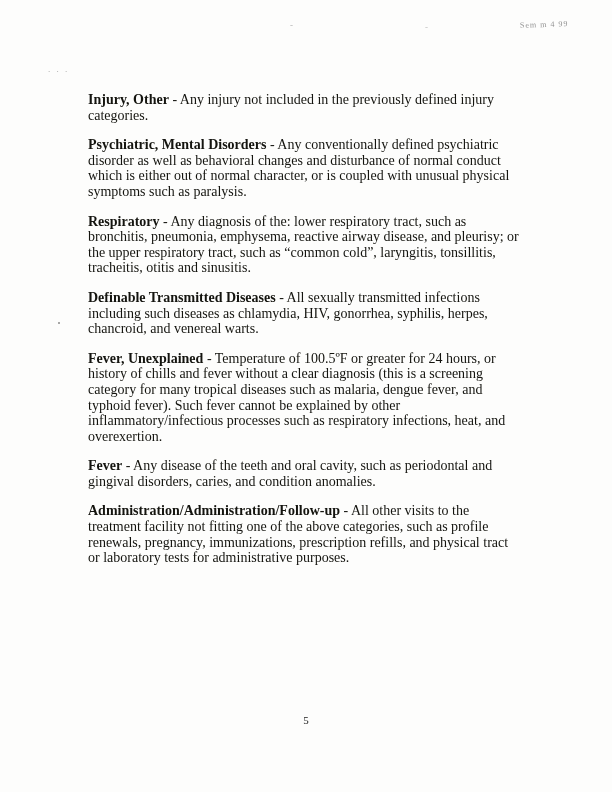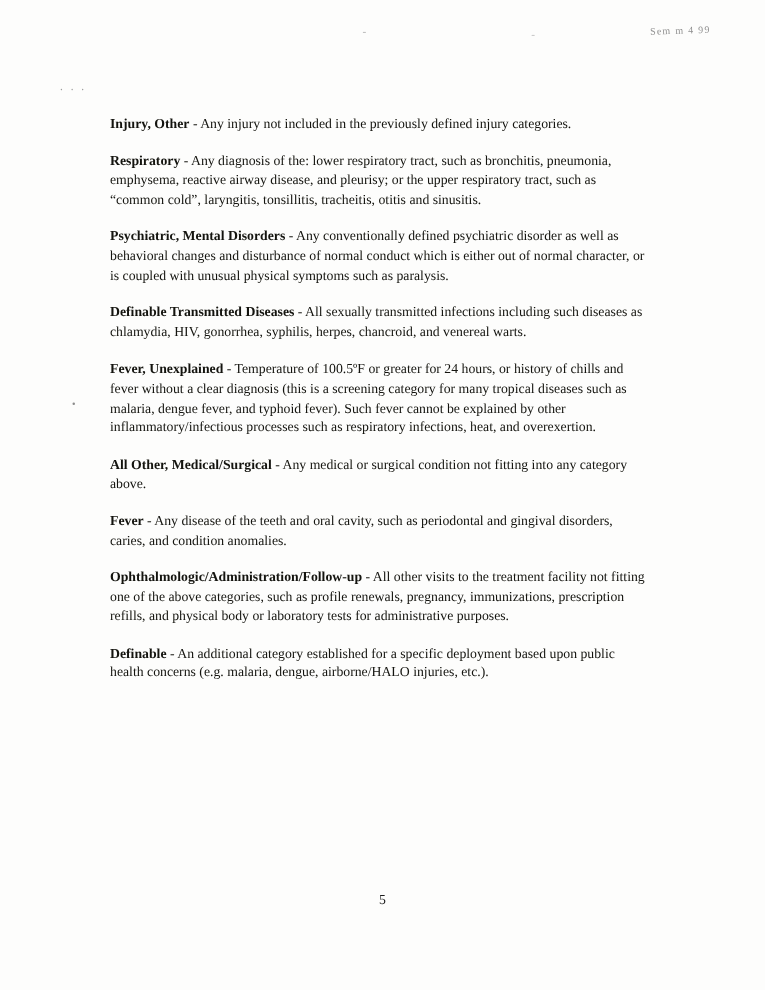--- a/index.html
+++ b/index.html
@@ -48,21 +48,21 @@
 
   .content {
     position: absolute;
     top: 92px;
     left: 88px;
     width: 432px;
   }
 
   .entry {
     margin: 0 0 14px 0;
-    font-size: 11px;
+    font-size: 14px;
     line-height: 15.6px;
     text-align: left;
     color: #14140f;
   }
   .entry .term {
     font-weight: bold;
   }
   .entry .body {
     font-weight: normal;
   }
@@ -89,47 +89,41 @@
   <span class="scan-dot"></span>
 
   <div class="content">
 
     <p class="entry">
       <span class="term">Injury, Other</span><span class="body"> - Any injury not included in the previously defined injury categories.</span>
     </p>
 
 
     <p class="entry">
-      <span class="term">Respiratory</span><span class="body"> - Any diagnosis of the: lower respiratory tract, such as bronchitis, pneumonia, emphysema, reactive airway disease, and pleurisy; or the upper respiratory tract, such as “common cold”, laryngitis, tonsillitis, tracheitis, otitis and sinusitis.</span>
+      <span class="term">Psychiatric, Mental Disorders</span><span class="body"> - Any conventionally defined psychiatric disorder as well as behavioral changes and disturbance of normal conduct which is either out of normal character, or is coupled with unusual physical symptoms such as paralysis.</span>
     </p>
 
     <p class="entry">
-      <span class="term">Psychiatric, Mental Disorders</span><span class="body"> - Any conventionally defined psychiatric disorder as well as behavioral changes and disturbance of normal conduct which is either out of normal character, or is coupled with unusual physical symptoms such as paralysis.</span>
+      <span class="term">Respiratory</span><span class="body"> - Any diagnosis of the: lower respiratory tract, such as bronchitis, pneumonia, emphysema, reactive airway disease, and pleurisy; or the upper respiratory tract, such as “common cold”, laryngitis, tonsillitis, tracheitis, otitis and sinusitis.</span>
     </p>
 
     <p class="entry">
       <span class="term">Definable Transmitted Diseases</span><span class="body"> - All sexually transmitted infections including such diseases as chlamydia, HIV, gonorrhea,  syphilis, herpes, chancroid, and venereal warts.</span>
     </p>
 
     <p class="entry">
       <span class="term">Fever, Unexplained</span><span class="body"> - Temperature of 100.5ºF or greater for 24 hours, or history of chills and fever without a clear diagnosis (this is a screening category for many tropical diseases such as malaria, dengue fever, and typhoid fever). Such fever cannot be explained by other inflammatory/infectious processes such as respiratory infections, heat, and overexertion.</span>
     </p>
 
-    <p class="entry">
-      <span class="term">All Other, Medical/Surgical</span><span class="body"> - Any medical or surgical condition not fitting into any category above.</span>
-    </p>
 
     <p class="entry">
       <span class="term">Fever</span><span class="body"> - Any disease of the teeth and oral cavity, such as periodontal and gingival disorders, caries, and condition anomalies.</span>
     </p>
 
     <p class="entry">
-      <span class="term">Ophthalmologic/Administration/Follow-up</span><span class="body"> - All other visits to the treatment facility not fitting one of the above categories, such as profile renewals, pregnancy, immunizations, prescription refills, and physical body or laboratory tests for administrative purposes.</span>
+      <span class="term">Administration/Administration/Follow-up</span><span class="body"> - All other visits to the treatment facility not fitting one of the above categories, such as profile renewals, pregnancy, immunizations, prescription refills, and physical tract or laboratory tests for administrative purposes.</span>
     </p>
 
-    <p class="entry">
-      <span class="term">Definable</span><span class="body"> - An additional category established for a specific deployment based upon public health concerns (e.g. malaria, dengue, airborne/HALO injuries, etc.).</span>
-    </p>
 
   </div>
 
   <div class="page-number">5</div>
 </div>
 
 </body></html>

